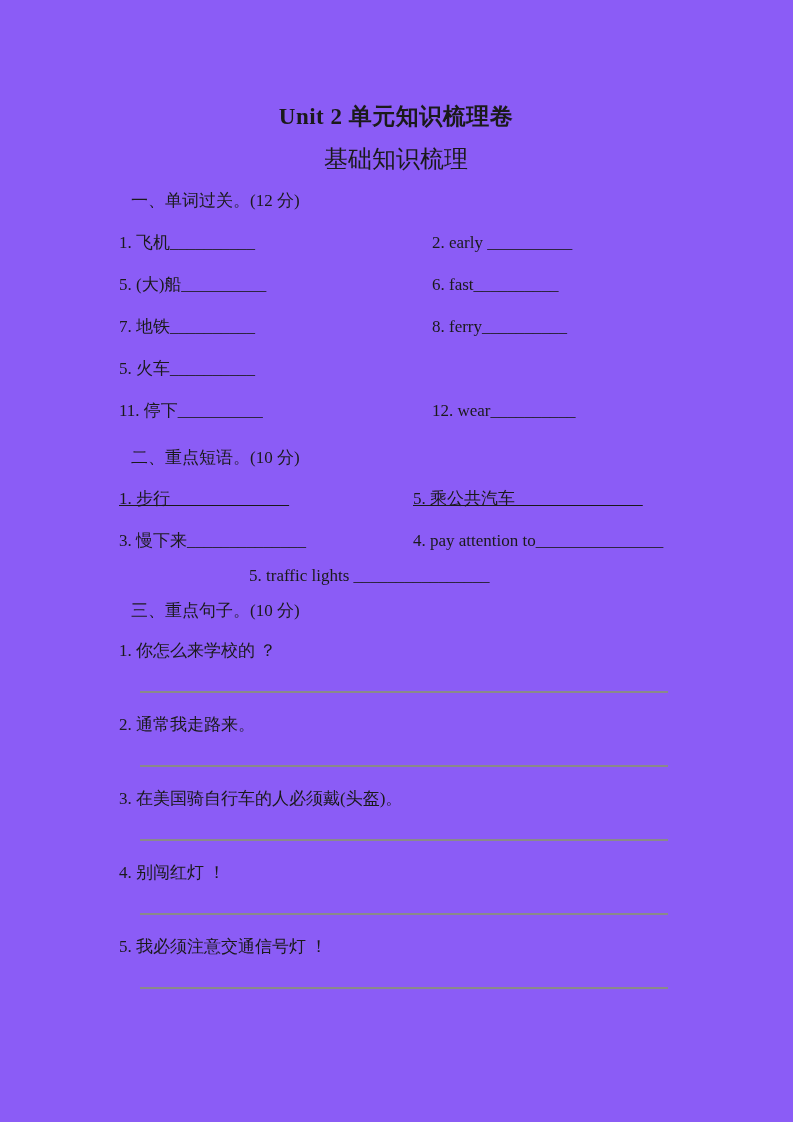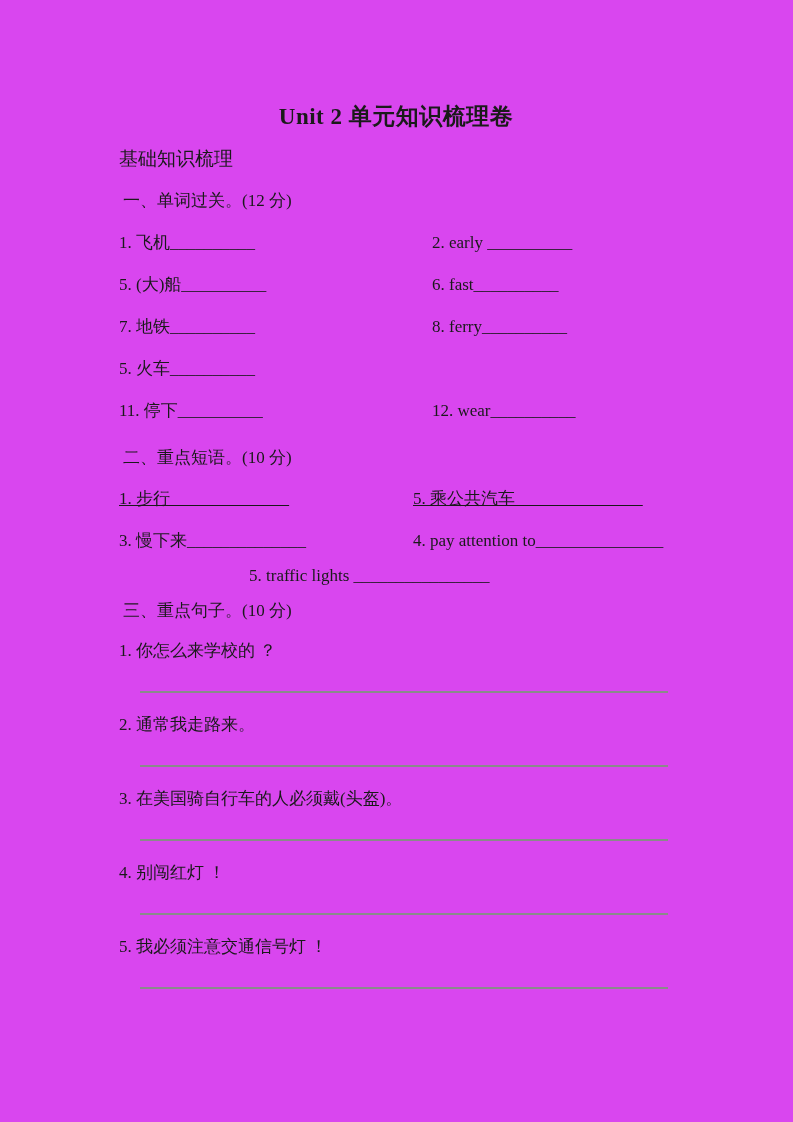--- a/index.html
+++ b/index.html
@@ -1,44 +1,45 @@
 <!DOCTYPE html>
 <html><head>
 <meta charset="utf-8">
 <style>
   html, body { margin: 0; padding: 0; background: #ffffff; }
   .page {
     position: relative;
     width: 793px;
     height: 1122px;
     box-sizing: border-box;
-    background: #d946ef;
+    background: #8b5cf6;
     color: #1a1a1a;
     font-family: "Liberation Serif", "DejaVu Serif", serif;
     font-size: 17px;
     padding: 103px 120px 0 119px;
     overflow: hidden;
   }
   .title {
     margin: 0;
     font-size: 23px;
     font-weight: bold;
     line-height: 28px;
     text-align: center;
     letter-spacing: 0.5px;
   }
   .subtitle {
     margin: 16px 0 0 0;
-    font-size: 19px;
+    font-size: 24px;
     font-weight: normal;
     line-height: 24px;
+    text-align: center;
     font-family: "Liberation Sans", "DejaVu Sans", sans-serif;
   }
   .sec-heading {
-    margin: 4px;
+    margin: 12px;
     font-size: 17px;
     font-weight: normal;
     line-height: 22px;
   }
   .sec-heading.s1 { margin-top: 19px; }
   .sec-heading.s2 { margin-top: 25px; }
   .sec-heading.s3 { margin-top: 13px; }
   .row {
     display: flex;
     line-height: 22px;

